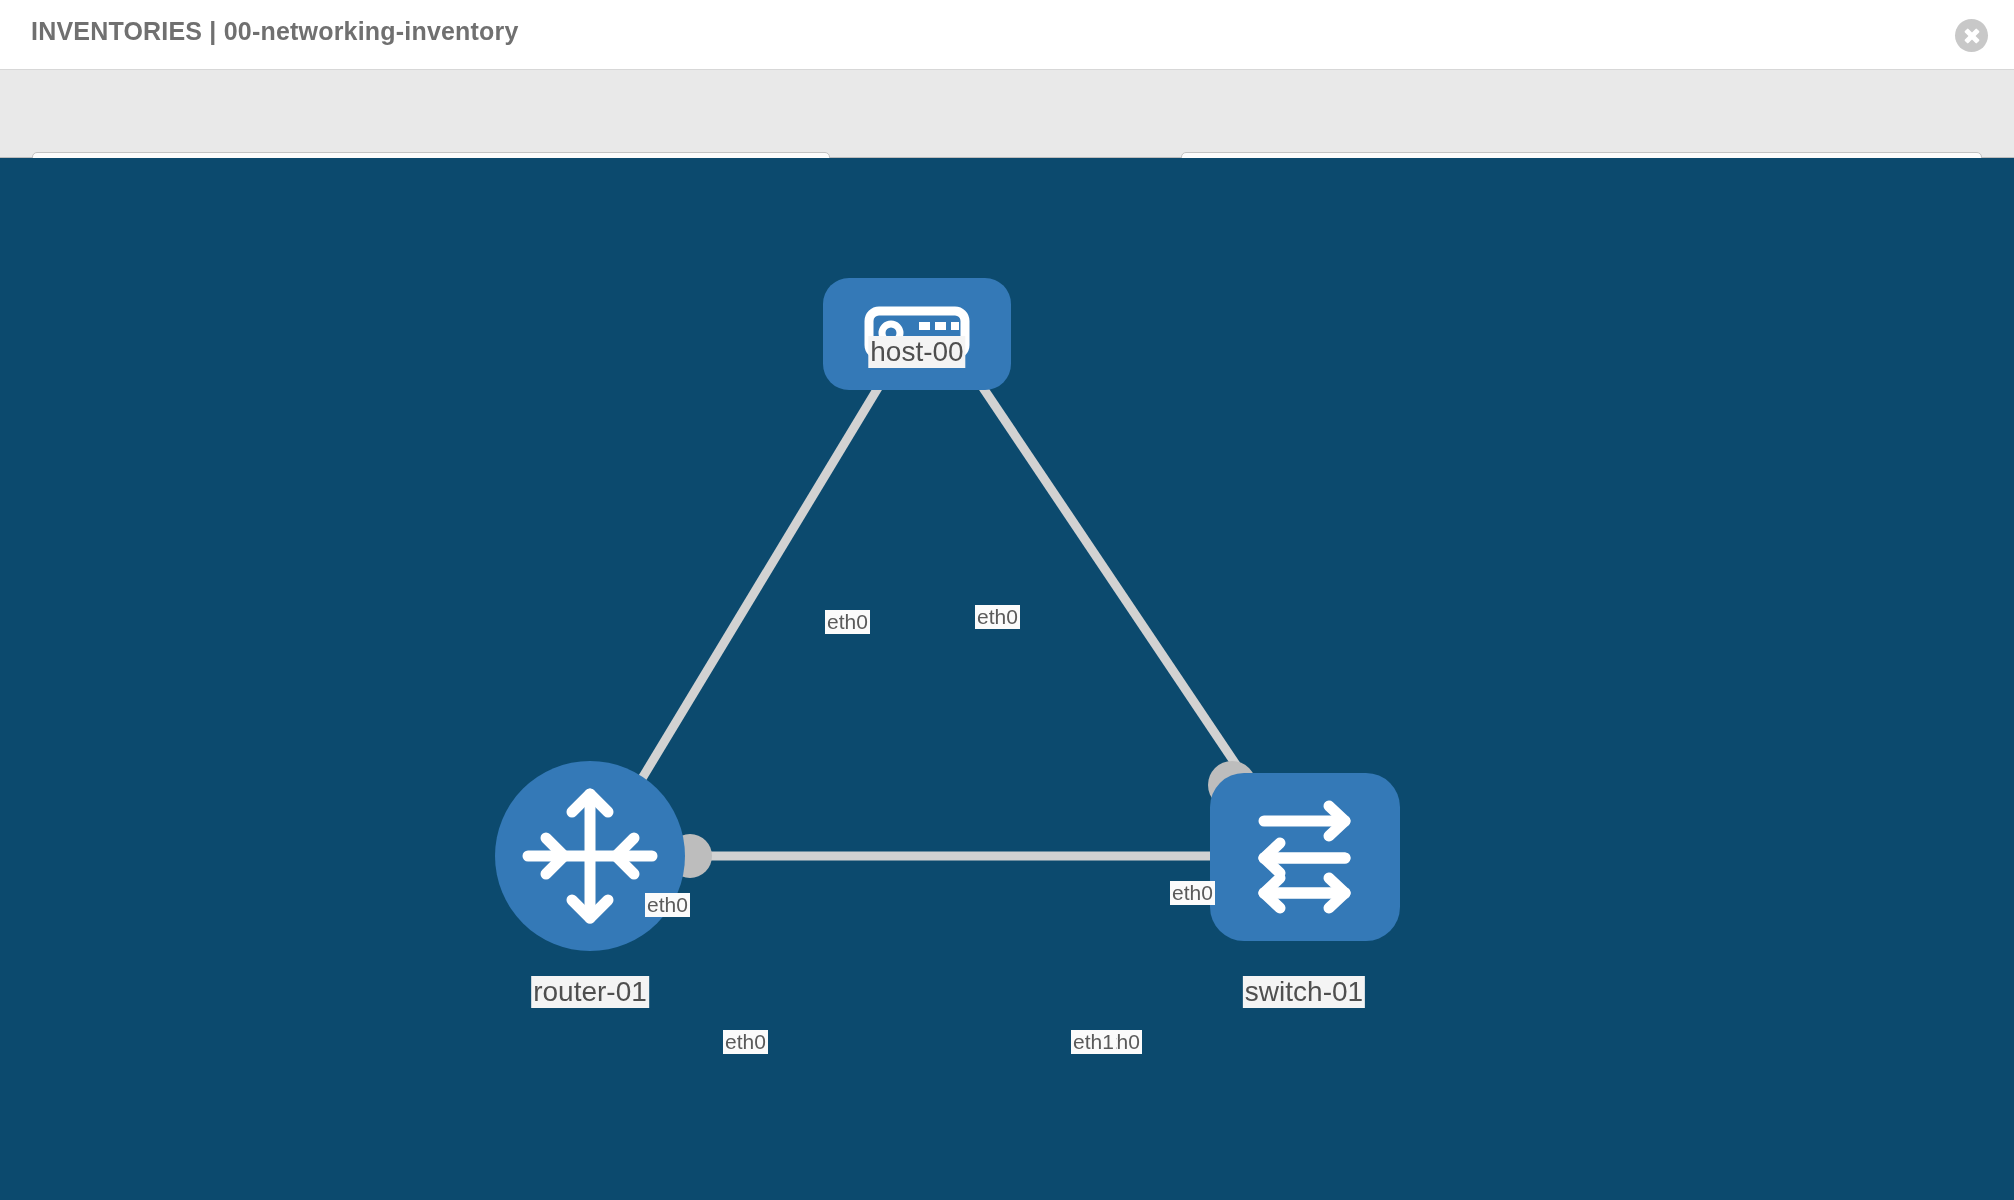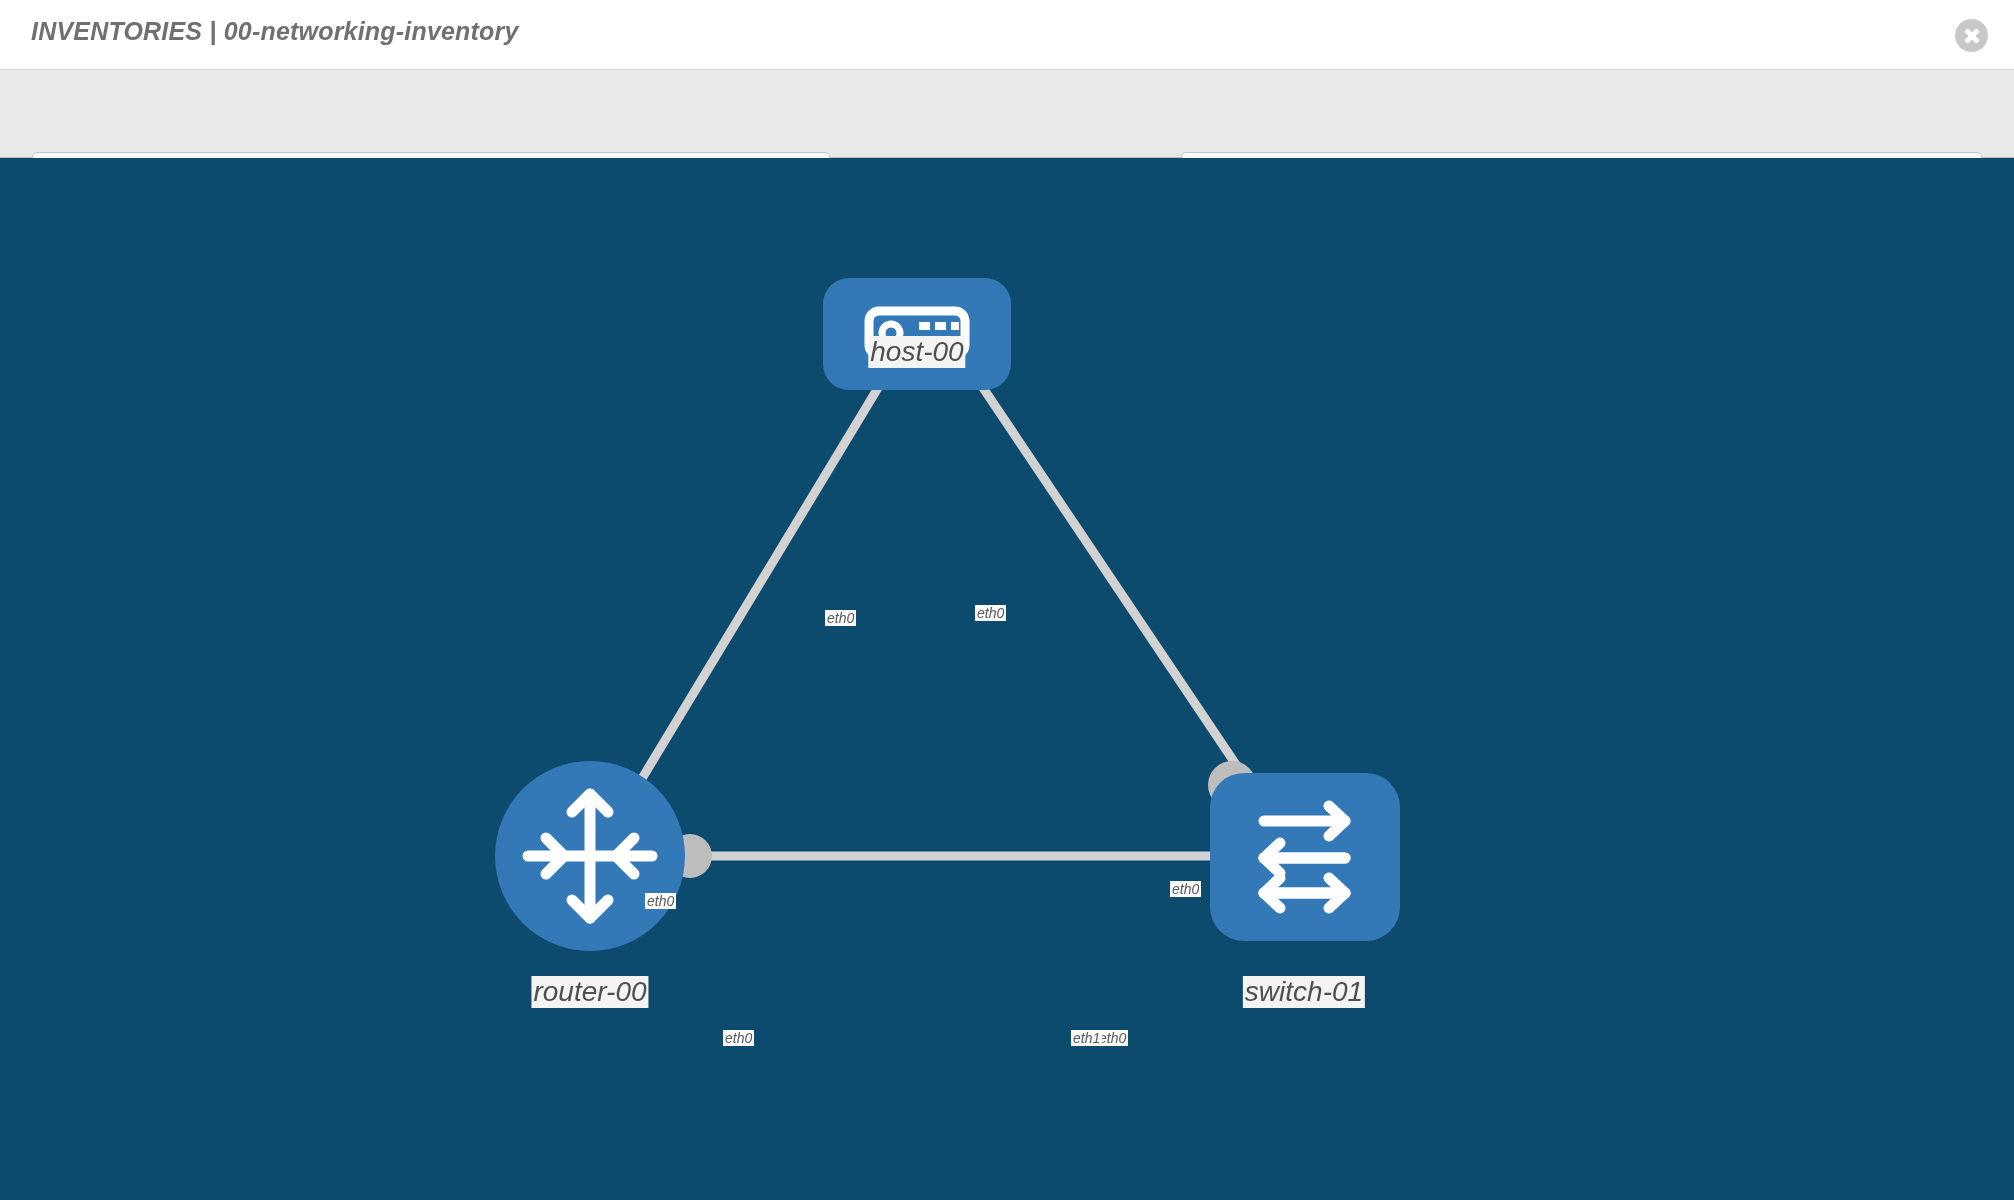--- a/index.html
+++ b/index.html
@@ -2,21 +2,21 @@
 <html><head>
 <meta charset="utf-8">
 <style>
   * { box-sizing: border-box; margin: 0; padding: 0; }
   html, body {
     width: 2014px; height: 1200px;
     background: #ffffff;
     font-family: "Liberation Sans", sans-serif;
     overflow: hidden;
   }
-  #app { position: relative; width: 2014px; height: 1200px; font-style: italic; }
+  #app { position: relative; width: 2014px; height: 1200px; }
 
   
   .header {
     position: absolute; left: 0; top: 0; width: 2014px; height: 70px;
     background: #ffffff; border-bottom: 1px solid #d7d7d7;
   }
   .page-title {
     position: absolute; left: 31px; top: 17px;
     font-size: 25px; font-weight: bold; color: #707070;
     letter-spacing: .2px; white-space: nowrap;
@@ -72,21 +72,21 @@
   .graph-svg { position: absolute; left: 0; top: 0; width: 2014px; height: 1042px; }
 
   
   .node-label {
     position: absolute; background: #f4f4f4;
     font-size: 28px; color: #4f4f4f; white-space: nowrap;
     transform: translateX(-50%); padding: 0 2px;
   }
   .iface-label {
     position: absolute; background: #fbfbfb;
-    font-size: 14px; color: #5a5a5a; white-space: nowrap; padding: 0 2px;
+    font-size: 21px; color: #5a5a5a; white-space: nowrap; padding: 0 2px;
   }
 
   
   .zoom-panel {
     position: absolute; left: 1622px; top: 1081px;
     width: 392px; height: 119px;
     background: #ffffff; border: 1px solid #d0d0d0;
   }
   .zoom-value {
     position: absolute; left: 0; right: 0; top: 14px;
@@ -211,21 +211,21 @@
           <line x1="1345" y1="700" x2="1264" y2="700"></line>
         </g>
         <g stroke="#ffffff" stroke-width="11" stroke-linecap="round" stroke-linejoin="round" fill="none">
           <line x1="1345" y1="735" x2="1264" y2="735"></line>
           <polyline points="1280,720 1264,735 1280,750"></polyline>
         </g>
       </g>
     </svg>
 
     <div class="node-label" style="left:917px; top:178px;">host-00</div>
-    <div class="node-label" style="left:590px; top:818px;">router-00</div>
+    <div class="node-label" style="left:590px; top:818px;">router-01</div>
     <div class="node-label" style="left:1304px; top:818px;">switch-01</div>
 
     <div class="iface-label" style="left:825px; top:452px;">eth0</div>
     <div class="iface-label" style="left:975px; top:447px;">eth0</div>
     <div class="iface-label" style="left:645px; top:735px;">eth0</div>
     <div class="iface-label" style="left:1170px; top:723px;">eth0</div>
     <div class="iface-label" style="left:723px; top:872px;">eth0</div>
     <div class="iface-label" style="left:1097px; top:872px;">eth0</div>
     <div class="iface-label" style="left:1071px; top:872px;">eth1</div>
 

